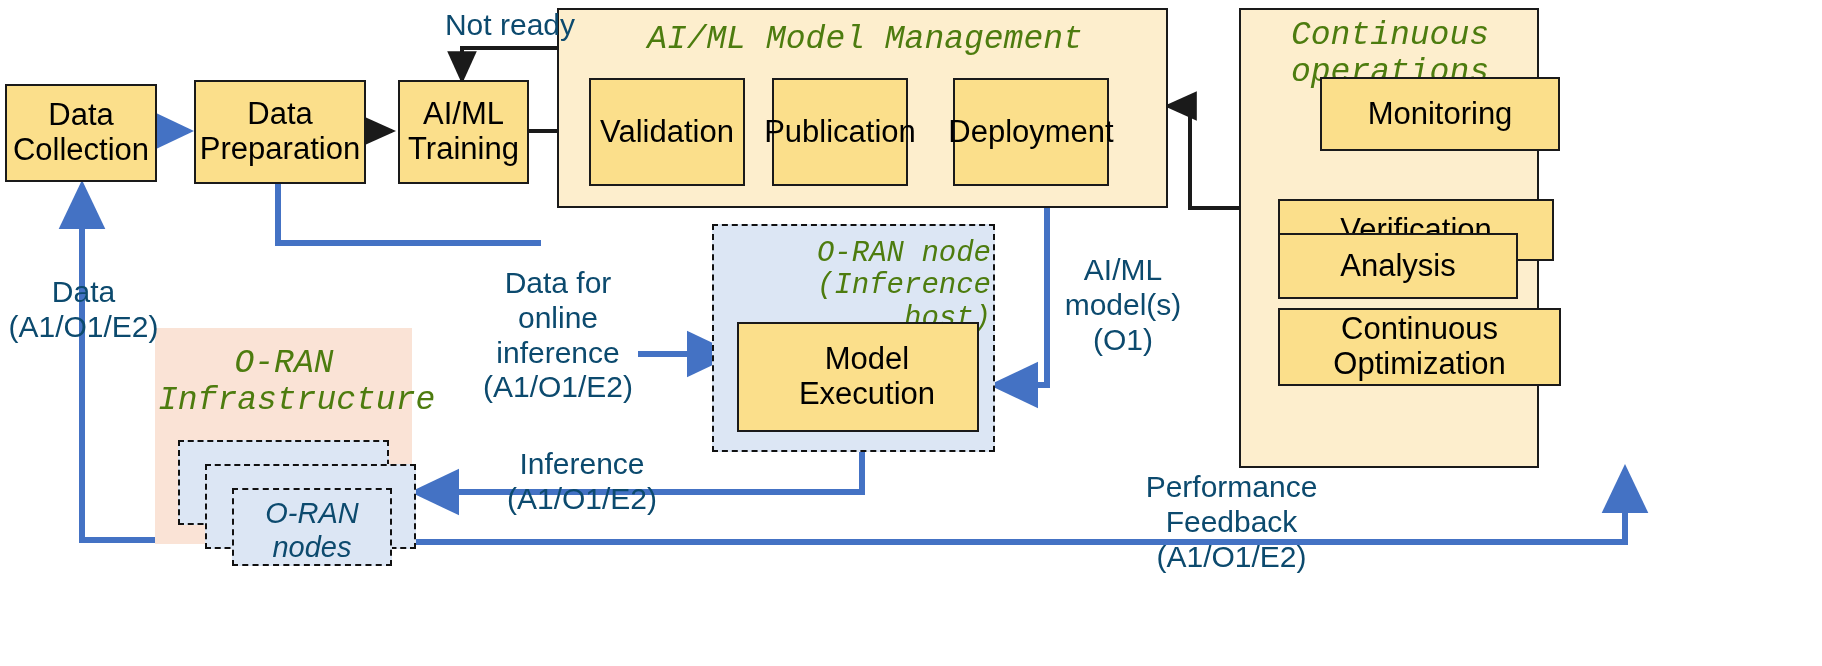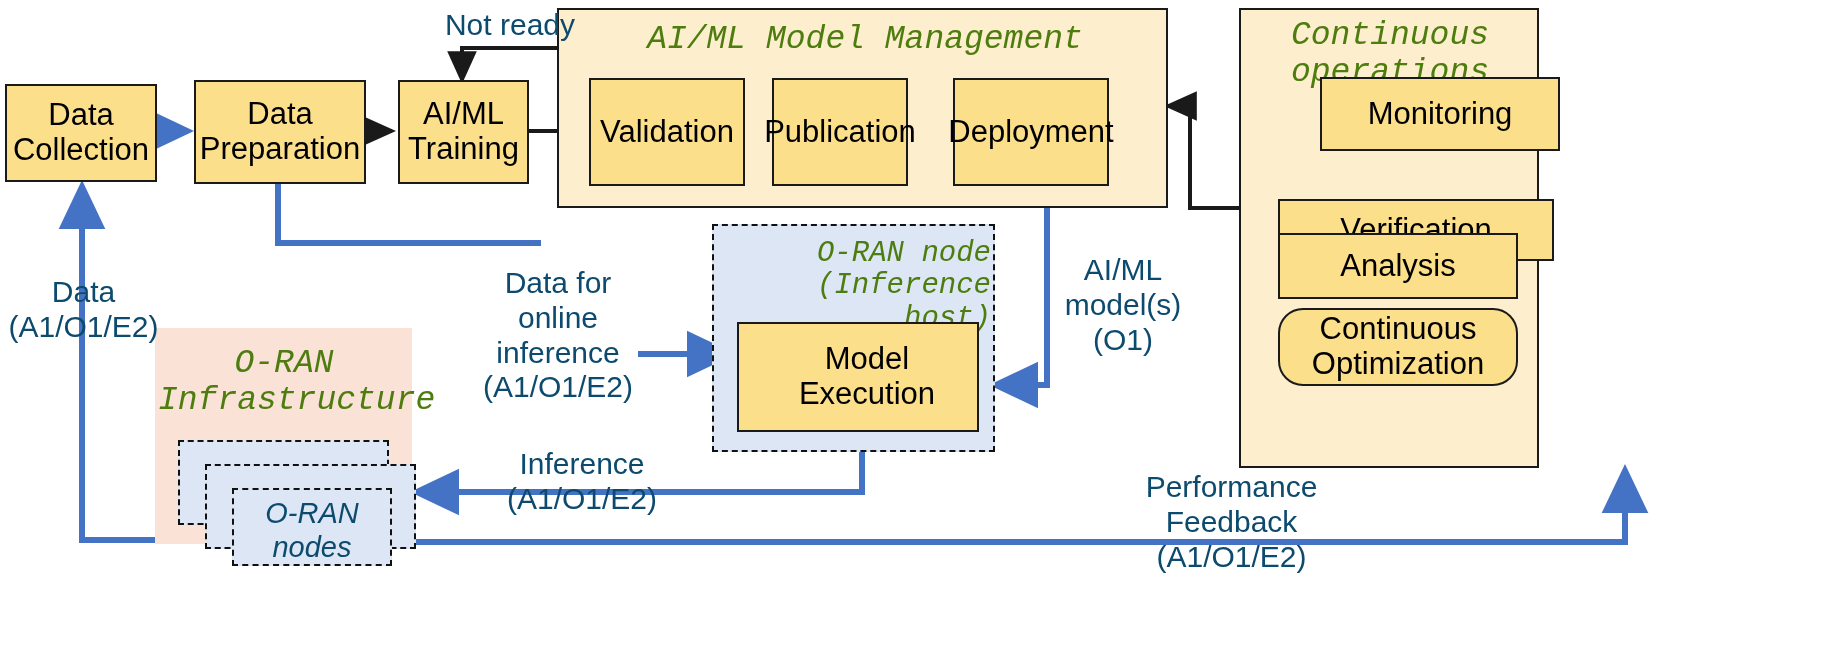--- a/index.html
+++ b/index.html
@@ -145,21 +145,21 @@
 Preparation</div>
   <div class="box" style="left: 398px; top: 80px; width: 131px; height: 104px; white-space: pre-line;">AI/ML
 Training</div>
 
   <div class="group" style="left:1239px;top:8px;width:300px;height:460px;"></div>
   <div class="group-title" style="left:1245px;top:18px;width:290px;">Continuous operations</div>
 
   <div class="box" style="left:1320px;top:77px;width:240px;height:74px;">Monitoring</div>
   <div class="box" style="left:1278px;top:155px;width:276px;height:62px;margin-top:44px;">Verification</div>
   <div class="box" style="left:1278px;top:233px;width:240px;height:66px;">Analysis</div>
-  <div class="box" style="left: 1278px; top: 308px; width: 240px; height: 78px; white-space: pre-line; border-radius: 25px;">Continuous
+  <div class="box" style="left: 1278px; top: 308px; width: 283px; height: 78px; white-space: pre-line;">Continuous
 Optimization</div>
 
   <div class="nodebox" style="left:712px;top:224px;width:283px;height:228px;border-style:dashed;"></div>
   <div class="group-title" style="left: 716px; top: 238px; width: 275px; font-size: 29px; white-space: pre-line; text-align: right;">O-RAN node
 (Inference host)</div>
   <div class="box" style="left: 737px; top: 322px; width: 242px; height: 110px; white-space: pre-line; padding-left: 18px;">Model
 Execution</div>
 
   <div class="infra" style="left:155px;top:328px;width:257px;height:216px;"></div>
   <div class="group-title" style="left: 158px; top: 346px; width: 252px; white-space: pre-line;">O-RAN

